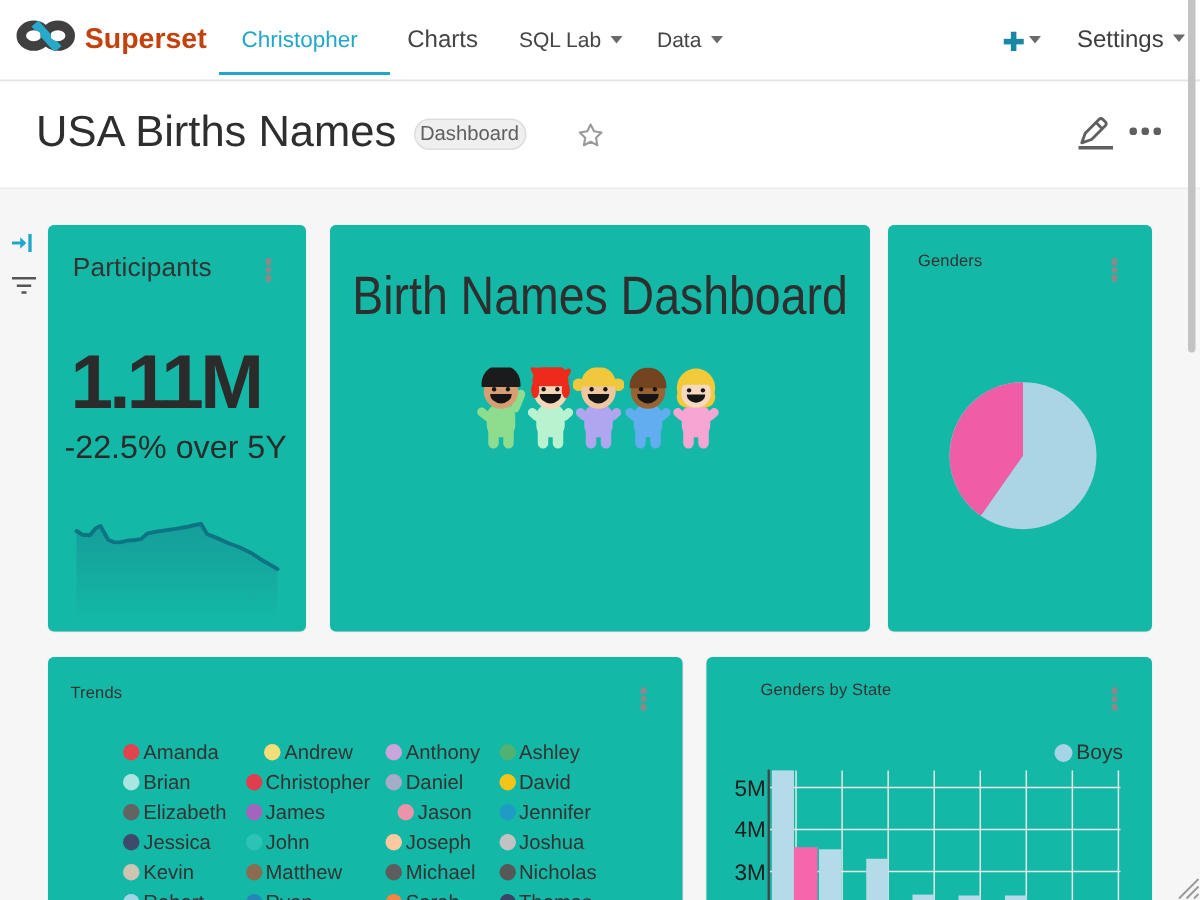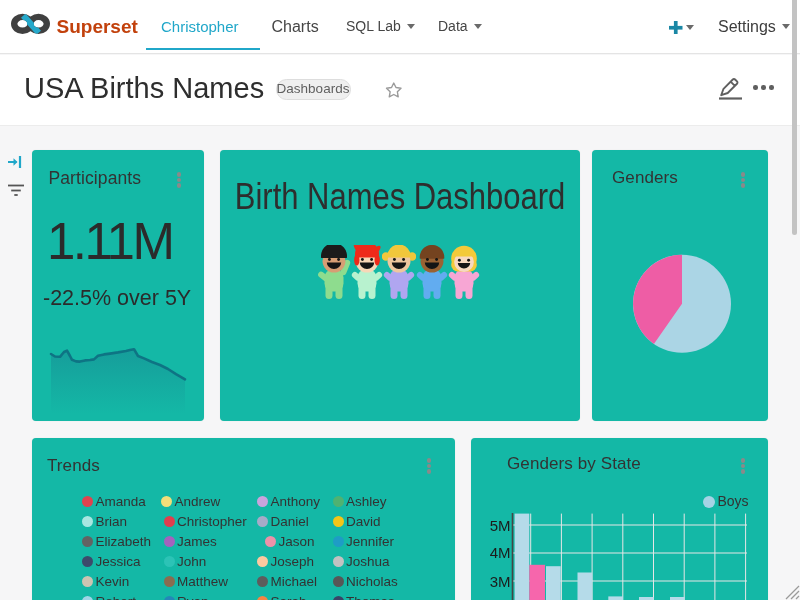--- a/index.html
+++ b/index.html
@@ -3,21 +3,21 @@
 <meta charset="utf-8">
 <style>
 * { margin:0; padding:0; box-sizing:border-box; }
 html,body { width:800px; height:600px; overflow:hidden; background:#f6f6f7; font-family:"Liberation Sans", sans-serif; }
 .abs { position:absolute; }
 #nav { position:absolute; left:0; top:0; width:800px; height:54px; background:#fff; border-bottom:1px solid #e4e4e4; }
 .navitem { position:absolute; top:0; height:54px; line-height:53px; font-size:15px; color:#454545; font-weight:400; }
 .caret { display:inline-block; width:0; height:0; border-left:4.5px solid transparent; border-right:4.5px solid transparent; border-top:5px solid #6a6a6a; vertical-align:middle; margin-left:6px; margin-bottom:2px; }
 #hdr { position:absolute; left:0; top:55px; width:800px; height:71px; background:#fff; border-bottom:1px solid #ececec; }
 .card { position:absolute; background:#14b8a6; border-radius:4px; box-shadow:0 0 1px rgba(0,0,0,0.12); }
-.ctitle { position:absolute; font-size:17px; font-weight:500; color:#333; letter-spacing:0.1px; }
+.ctitle { position:absolute; font-size:11px; font-weight:500; color:#333; letter-spacing:0.1px; }
 .kebab { position:absolute; }
 .kebab { width:4.5px; } .kebab span { display:block; width:4.5px; height:4.5px; border-radius:50%; background:#8a8a8a; margin-bottom:1.2px; }
 .lgd { position:absolute; font-size:13.5px; color:#333; white-space:nowrap; }
 .dot { display:inline-block; width:11px; height:11px; border-radius:50%; margin-right:2.5px; vertical-align:-1.5px; }
 </style>
 </head>
 <body>
 
 <div id="nav">
   <svg class="abs" style="left:10px;top:13px" width="41" height="22" viewBox="0 0 41 22">
@@ -41,21 +41,21 @@
   <svg class="abs" style="left:669px;top:20.5px" width="13.5" height="13.5" viewBox="0 0 13.5 13.5">
       <rect x="4.9" y="0" width="3.7" height="13.5" fill="#1a87a5"></rect>
       <rect x="0" y="4.9" width="13.5" height="3.7" fill="#1a87a5"></rect>
     </svg>
   <div class="navitem" style="left:686px;"><span class="caret" style="margin-left:0"></span></div>
   <div class="navitem" style="left:718px;font-size:16px;color:#3d3d3d;">Settings<span class="caret"></span></div>
 </div>
 
 <div id="hdr">
   <div class="abs" style="left:24px;top:17px;font-size:29px;font-weight:500;color:#2e2e2e;">USA Births Names</div>
-  <div class="abs" style="left:275.5px;top:24px;width:75px;height:20.5px;background:#efefef;border:1px solid #dddddd;border-radius:11px;font-size:13.5px;color:#5f5f5f;text-align:center;line-height:18.5px;">Dashboards</div>
+  <div class="abs" style="left:275.5px;top:24px;width:75px;height:20.5px;background:#efefef;border:1px solid #dddddd;border-radius:11px;font-size:13.5px;color:#5f5f5f;text-align:center;line-height:18.5px;">Dashboard</div>
   <svg class="abs" style="left:383.5px;top:25.5px" width="19.5" height="18.5" viewBox="0 0 24 24">
       <path d="M12 2.6l2.9 5.9 6.5 0.95-4.7 4.6 1.1 6.5-5.8-3.05-5.8 3.05 1.1-6.5-4.7-4.6 6.5-0.95z" fill="none" stroke="#9a9a9a" stroke-width="1.8" stroke-linejoin="round"></path>
     </svg>
   <svg class="abs" style="left:718px;top:23px" width="25" height="22" viewBox="0 0 25 22">
     <path d="M3.2 17.2 L5.5 10.8 L14.8 1.5 A1.6 1.6 0 0 1 17.1 1.5 L19.0 3.4 A1.6 1.6 0 0 1 19.0 5.7 L9.7 15.0 L3.2 17.2 Z M12.9 3.9 L16.6 7.6" fill="none" stroke="#5f5f5f" stroke-width="1.9" stroke-linejoin="round"></path>
     <line x1="1" y1="20.5" x2="24" y2="20.5" stroke="#5f5f5f" stroke-width="2.2"></line>
   </svg>
   <div class="abs" style="left:753px;top:30px;display:flex;gap:3.5px;">
     <span style="width:4.5px;height:4.5px;border-radius:50%;background:#5f5f5f;"></span>
     <span style="width:4.5px;height:4.5px;border-radius:50%;background:#5f5f5f;"></span>
@@ -74,21 +74,21 @@
   <line x1="7.3" y1="12" x2="10.7" y2="12" stroke="#555" stroke-width="1.8"></line>
 </svg>
 
 <div class="card" style="left:32px;top:150px;width:172px;height:271px;">
   <div class="ctitle" style="left:16.5px;top:18px;font-size:17.5px;">Participants</div>
   <div class="kebab" style="right:23px;top:22px;">
       <span></span>
       <span></span>
       <span></span>
     </div>
-  <div class="abs" style="left:15px;top:62px;font-size:51px;font-weight:400;color:#2b2b2b;letter-spacing:-2.5px;">1.11M</div>
+  <div class="abs" style="left:15px;top:75px;font-size:51px;font-weight:700;color:#2b2b2b;letter-spacing:-2.5px;">1.11M</div>
   <div class="abs" style="left:11px;top:136px;font-size:21.5px;color:#2b2b2b;">-22.5% over 5Y</div>
   <svg class="abs" style="left:16px;top:190px" width="140" height="76" viewBox="0 0 140 76">
     <defs>
         <linearGradient id="sg" x1="0" y1="0" x2="0" y2="1">
       <stop offset="0" stop-color="#18788a" stop-opacity="0.42"></stop>
       <stop offset="1" stop-color="#18788a" stop-opacity="0"></stop>
     </linearGradient>
       </defs>
     <path d="M3 14 L7 16.5 L12 16.8 L16 12 L19 10.6 L22 16 L24 19.8 L28 21.4 L32 21.6 L37 20.4 L42 20 L46 19.4 L50 15.8 L56 14.4 L62 13.6 L70 12.4 L78 11 L82 10 L86 9.2 L90 16 L96 18.4 L104 22 L112 25 L120 29 L128 34.2 L134 37.6 L137 39.4 L137 74 L3 74 Z" fill="url(#sg)" stroke="none"></path>
     <path d="M3 14 L7 16.5 L12 16.8 L16 12 L19 10.6 L22 16 L24 19.8 L28 21.4 L32 21.6 L37 20.4 L42 20 L46 19.4 L50 15.8 L56 14.4 L62 13.6 L70 12.4 L78 11 L82 10 L86 9.2 L90 16 L96 18.4 L104 22 L112 25 L120 29 L128 34.2 L134 37.6 L137 39.4" fill="none" stroke="#0e7484" stroke-width="2.6" stroke-linejoin="round" stroke-linecap="round"></path>
@@ -181,21 +181,21 @@
 <div class="card" style="left:32px;top:438px;width:423px;height:220px;">
   <div class="ctitle" style="left:15px;top:18px;">Trends</div>
   <div class="kebab" style="right:24px;top:20px;">
       <span></span>
       <span></span>
       <span></span>
     </div>
 </div>
 <div id="legend">
     <div class="lgd" style="left:82px;top:493.5px;"><span class="dot" style="background:#e1434f"></span>Amanda</div>
-    <div class="lgd" style="left:161px;top:493.5px;"><span class="dot" style="background:#f3de79"></span>Andrew</div>
+    <div class="lgd" style="left:176px;top:493.5px;"><span class="dot" style="background:#f3de79"></span>Andrew</div>
     <div class="lgd" style="left:257px;top:493.5px;"><span class="dot" style="background:#c9a4dd"></span>Anthony</div>
     <div class="lgd" style="left:332.5px;top:493.5px;"><span class="dot" style="background:#4fb272"></span>Ashley</div>
     <div class="lgd" style="left:82px;top:513.5px;"><span class="dot" style="background:#a9e6e1"></span>Brian</div>
     <div class="lgd" style="left:163.5px;top:513.5px;"><span class="dot" style="background:#e03e4e"></span>Christopher</div>
     <div class="lgd" style="left:257px;top:513.5px;"><span class="dot" style="background:#a6abc8"></span>Daniel</div>
     <div class="lgd" style="left:332.5px;top:513.5px;"><span class="dot" style="background:#f4c517"></span>David</div>
     <div class="lgd" style="left:82px;top:533.5px;"><span class="dot" style="background:#636363"></span>Elizabeth</div>
     <div class="lgd" style="left:163.5px;top:533.5px;text-align:center;"><span class="dot" style="background:#a463bd"></span>James</div>
     <div class="lgd" style="left:265px;top:533.5px;"><span class="dot" style="background:#ec92a9"></span>Jason</div>
     <div class="lgd" style="left:332.5px;top:533.5px;"><span class="dot" style="background:#1e9cc6"></span>Jennifer</div>

